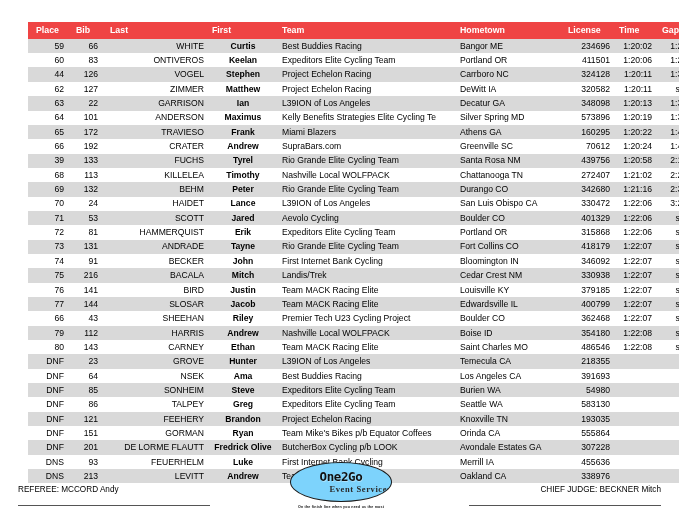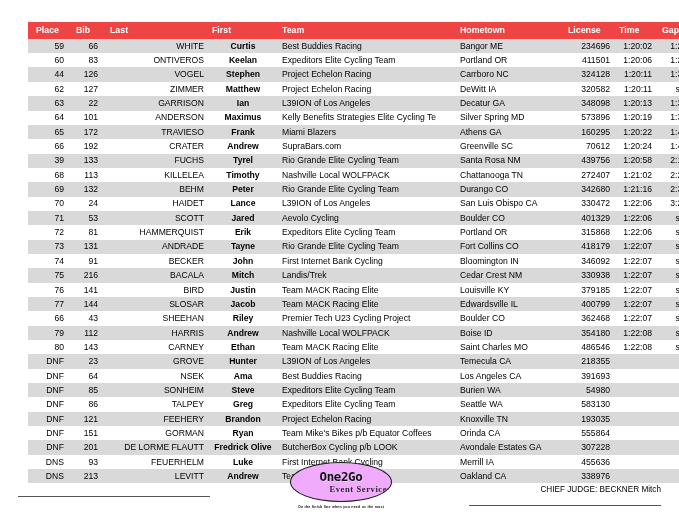--- a/index.html
+++ b/index.html
@@ -116,21 +116,21 @@
     width: 106px;
     height: 52px;
     text-align: center;
   }
   .logo-ellipse {
     position: relative;
     width: 100px;
     height: 38px;
     margin: 0 auto;
     border-radius: 50%;
-    background: #f0abfc;
+    background: #7dd3fc;
     border: 1.6px solid #1a1a1a;
     overflow: hidden;
   }
   .logo-name {
     position: absolute;
     left: 0; right: 0;
     top: 6px;
     font-family: "DejaVu Sans Mono", monospace;
     font-weight: bold;
     font-size: 12.5px;
@@ -519,20 +519,21 @@
             <td class="c-lic">338976</td>
             <td class="c-time"></td>
             <td class="c-gap"></td>
           </tr>
         </tbody>
     </table>
   </div>
 
   <div class="footer">
     <div class="foot-left">
+      <div class="foot-label">REFEREE: MCCORD Andy</div>
       <div class="foot-rule"></div>
       <div class="foot-sub">Last Generated: 9:35 PM  6/24/2022</div>
     </div>
 
     <div class="foot-right">
       <div class="foot-label">CHIEF JUDGE: BECKNER Mitch</div>
       <div class="foot-rule"></div>
       <div class="foot-sub">Page 3 of 3</div>
     </div>
   </div>

